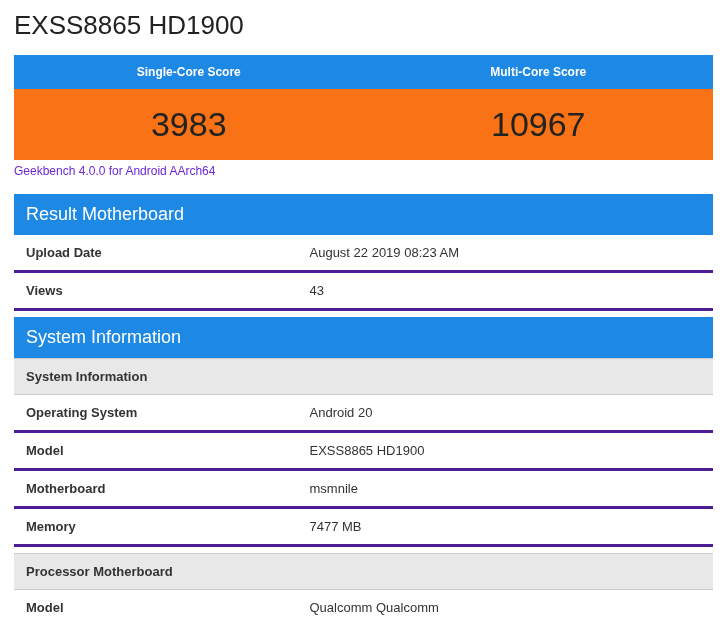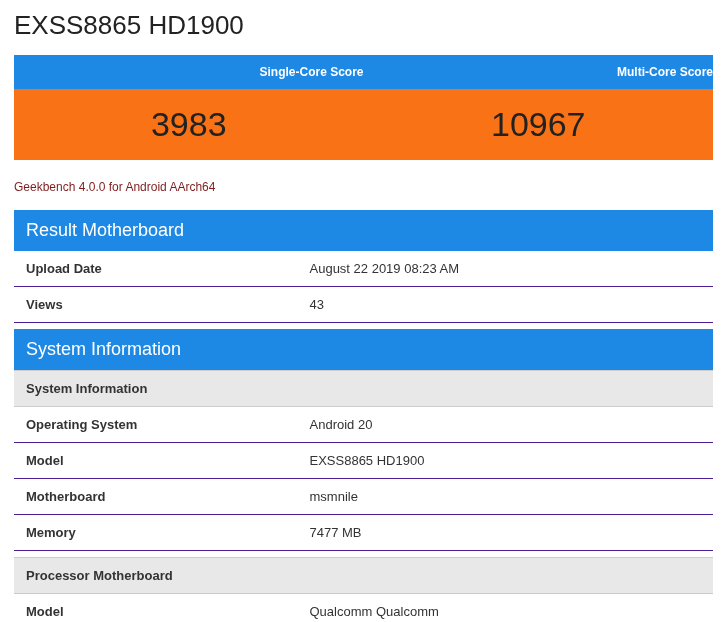--- a/index.html
+++ b/index.html
@@ -26,33 +26,32 @@
     .score-box {
       flex: 1;
       text-align: center;
     }
     .score-header {
       background: #1e88e5;
       color: #ffffff;
       font-size: 12px;
       font-weight: bold;
       padding: 10px 0;
-      text-align: right;
     }
     .score-value {
       background: #f97316;
       color: #222;
       font-size: 34px;
       font-weight: normal;
       padding: 16px 0;
     }
     .version-text {
       font-size: 12px;
-      color: #7f1d1d;
-      margin-top: 20px;
+      color: #6d28d9;
+      margin-top: 4px;
       margin-bottom: 16px;
     }
     .section-header {
       background: #1e88e5;
       color: #ffffff;
       font-size: 18px;
       padding: 10px 12px;
       font-weight: normal;
     }
     .sub-header {
@@ -60,21 +59,21 @@
       color: #333;
       font-size: 13px;
       font-weight: bold;
       padding: 10px 12px;
       border-top: 1px solid #ccc;
       border-bottom: 1px solid #ccc;
     }
     .data-row {
       display: flex;
       padding: 10px 12px;
-      border-bottom: 1px solid #4c1d95;
+      border-bottom: 3px solid #4c1d95;
       font-size: 13px;
       color: #333;
     }
     .data-row:last-child {
       border-bottom: none;
     }
     .data-label {
       width: 42%;
       font-weight: bold;
     }

